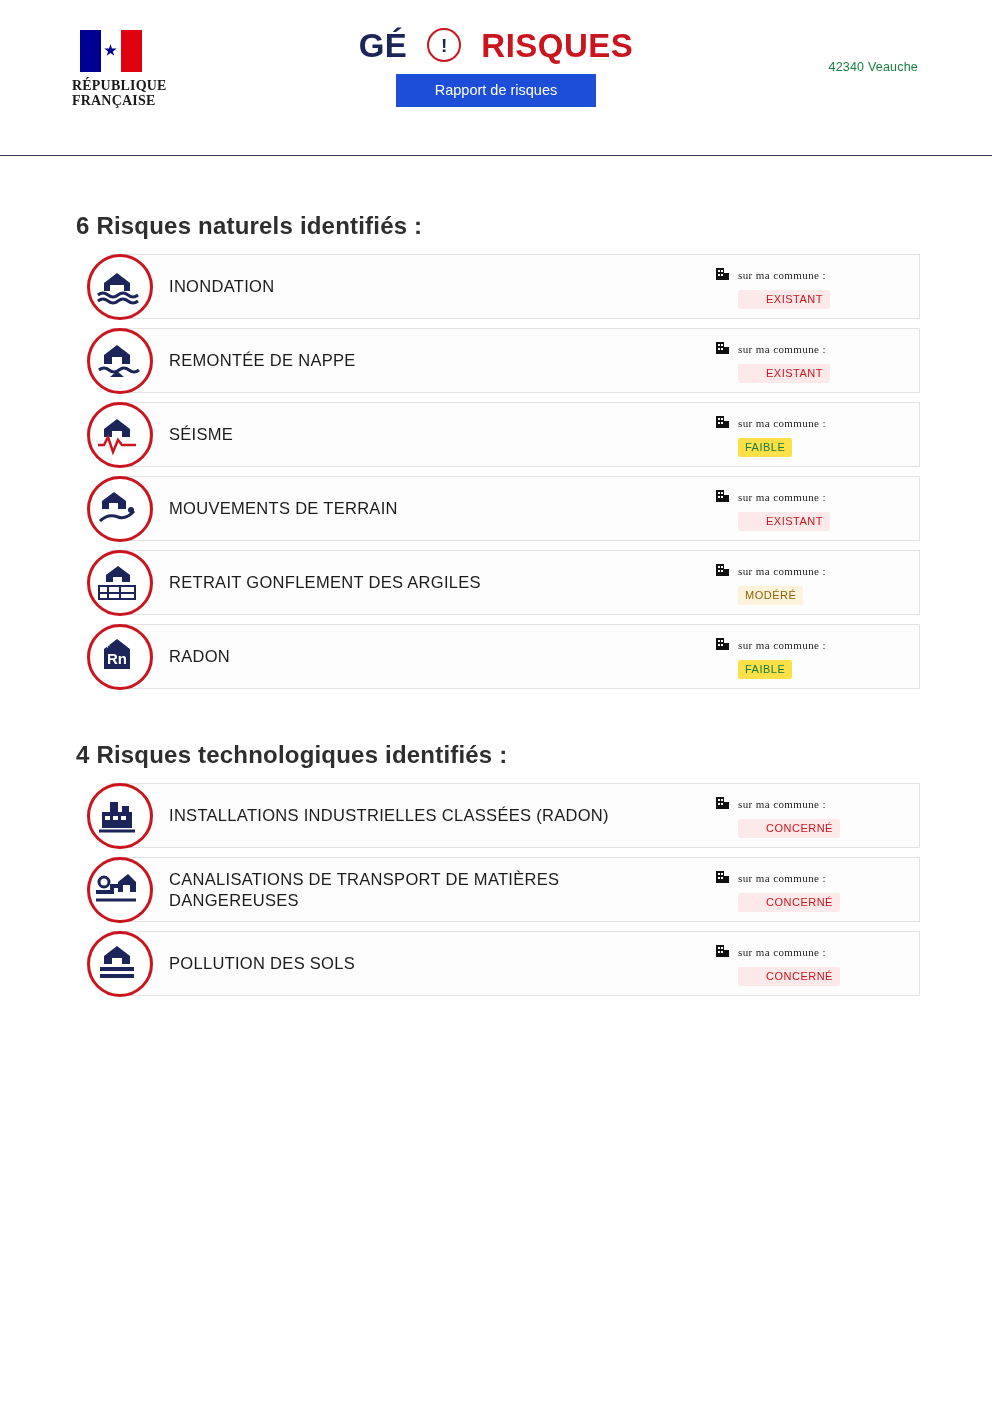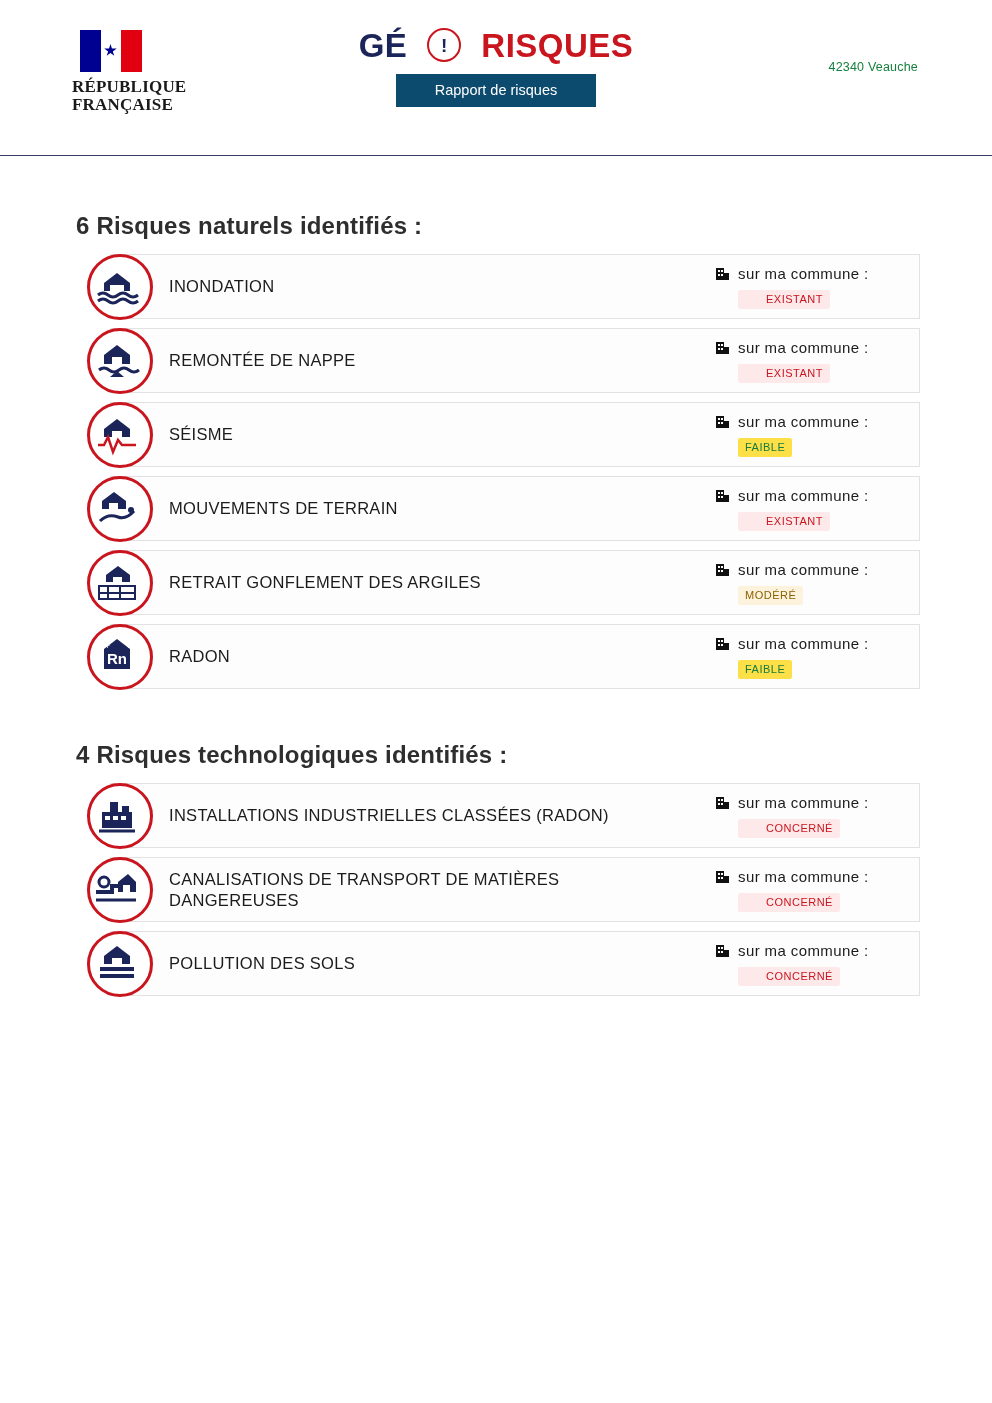--- a/index.html
+++ b/index.html
@@ -46,21 +46,21 @@
     width: 13px;
     height: 13px;
     margin: -7px 0 0 -7px;
     background: #000091;
     clip-path: polygon(50% 0%, 61% 35%, 98% 35%, 68% 57%, 79% 91%, 50% 70%, 21% 91%, 32% 57%, 2% 35%, 39% 35%);
   }
   .rf-text {
     margin-top: 6px;
     font-family: "Liberation Serif", serif;
     font-weight: bold;
-    font-size: 17px;
+    font-size: 14px;
     letter-spacing: .2px;
     line-height: 1.08;
     color: #1a1a1a;
   }
   .rf-motto {
     margin-top: 5px;
     font-family: "Liberation Serif", serif;
     font-style: italic;
     font-size: 10.5px;
     line-height: 1.35;
@@ -104,21 +104,21 @@
     transform: translateY(-50%);
     text-align: center;
     font-size: 19px;
     font-weight: bold;
     color: #1b2559;
     line-height: 1;
   }
   .brand-sub {
     margin: 12px auto 0;
     width: 200px;
-    background: #0c4a6e;
+    background: #1d4ed8;
     color: #ffffff;
     font-size: 14.5px;
     padding: 8px 0 9px;
     text-align: center;
   }
   .commune {
     position: absolute;
     right: 74px;
     top: 60px;
     font-size: 12.5px;
@@ -181,24 +181,25 @@
     transform: translateY(-50%);
     display: flex;
     align-items: flex-start;
     gap: 7px;
   }
   .commune-icon {
     flex: 0 0 auto;
     margin-top: 1px;
   }
   .status-text {
-    font-size: 15px;
+    font-size: 11px;
     color: #1b1b1b;
     letter-spacing: .4px;
     line-height: 1.15;
+    font-family: Liberation Serif, serif;
   }
   .badge {
     display: inline-block;
     margin-top: 7px;
     font-size: 11px;
     letter-spacing: .5px;
     padding: 3px 7px 4px;
     border-radius: 2px;
   }
   .badge.red   { background: #fde9ea; color: #c9151e; padding-left: 28px; }

